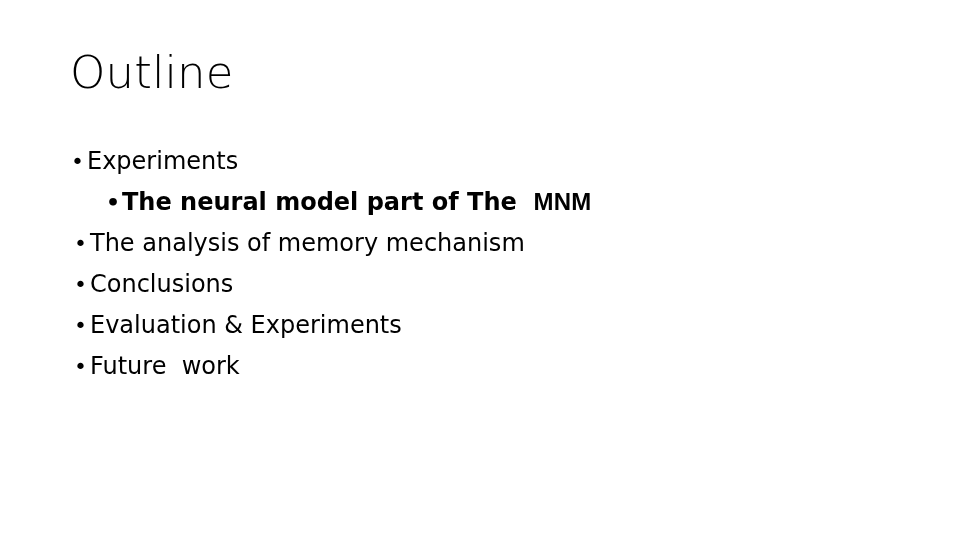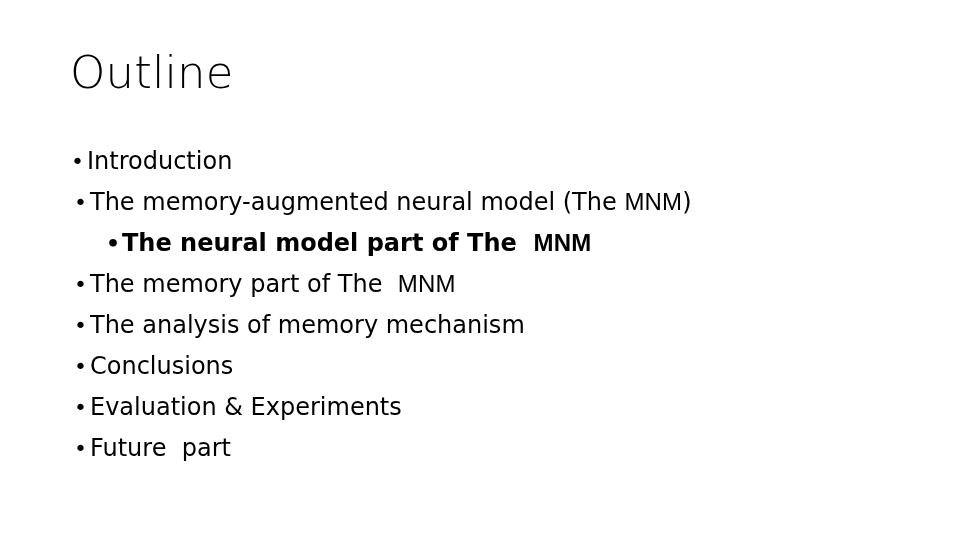--- a/index.html
+++ b/index.html
@@ -84,23 +84,21 @@
 </style>
 </head>
 <body>
 
 <div class="slide">
 
   <div class="slide-title">Outline</div>
 
   <ul class="body-list">
 
-  <li class="bullet-line indent-a"><span class="bullet-mark">•</span><span class="bullet-text">Introduction</span></li>
-      <li class="bullet-line indent-b"><span class="bullet-mark">•</span><span class="bullet-text">The memory-augmented neural model (The <span class="alt-face">MNM</span>)</span></li>
+  <li class="bullet-line indent-a"><span class="bullet-mark">•</span><span class="bullet-text">Experiments</span></li>
       <li class="bullet-line indent-b is-bold"><span class="bullet-mark">•</span><span class="bullet-text">The neural model part of The  <span class="alt-face">MNM</span></span></li>
-      <li class="bullet-line indent-b"><span class="bullet-mark">•</span><span class="bullet-text">The memory part of The  <span class="alt-face">MNM</span></span></li>
       <li class="bullet-line indent-b"><span class="bullet-mark">•</span><span class="bullet-text">The analysis of memory mechanism</span></li>
       <li class="bullet-line indent-b"><span class="bullet-mark">•</span><span class="bullet-text">Conclusions</span></li>
       <li class="bullet-line indent-b"><span class="bullet-mark">•</span><span class="bullet-text">Evaluation &amp; Experiments</span></li>
-      <li class="bullet-line indent-b"><span class="bullet-mark">•</span><span class="bullet-text">Future  part</span></li>
+      <li class="bullet-line indent-b"><span class="bullet-mark">•</span><span class="bullet-text">Future  work</span></li>
     </ul>
 
 </div>
 
 </body></html>

